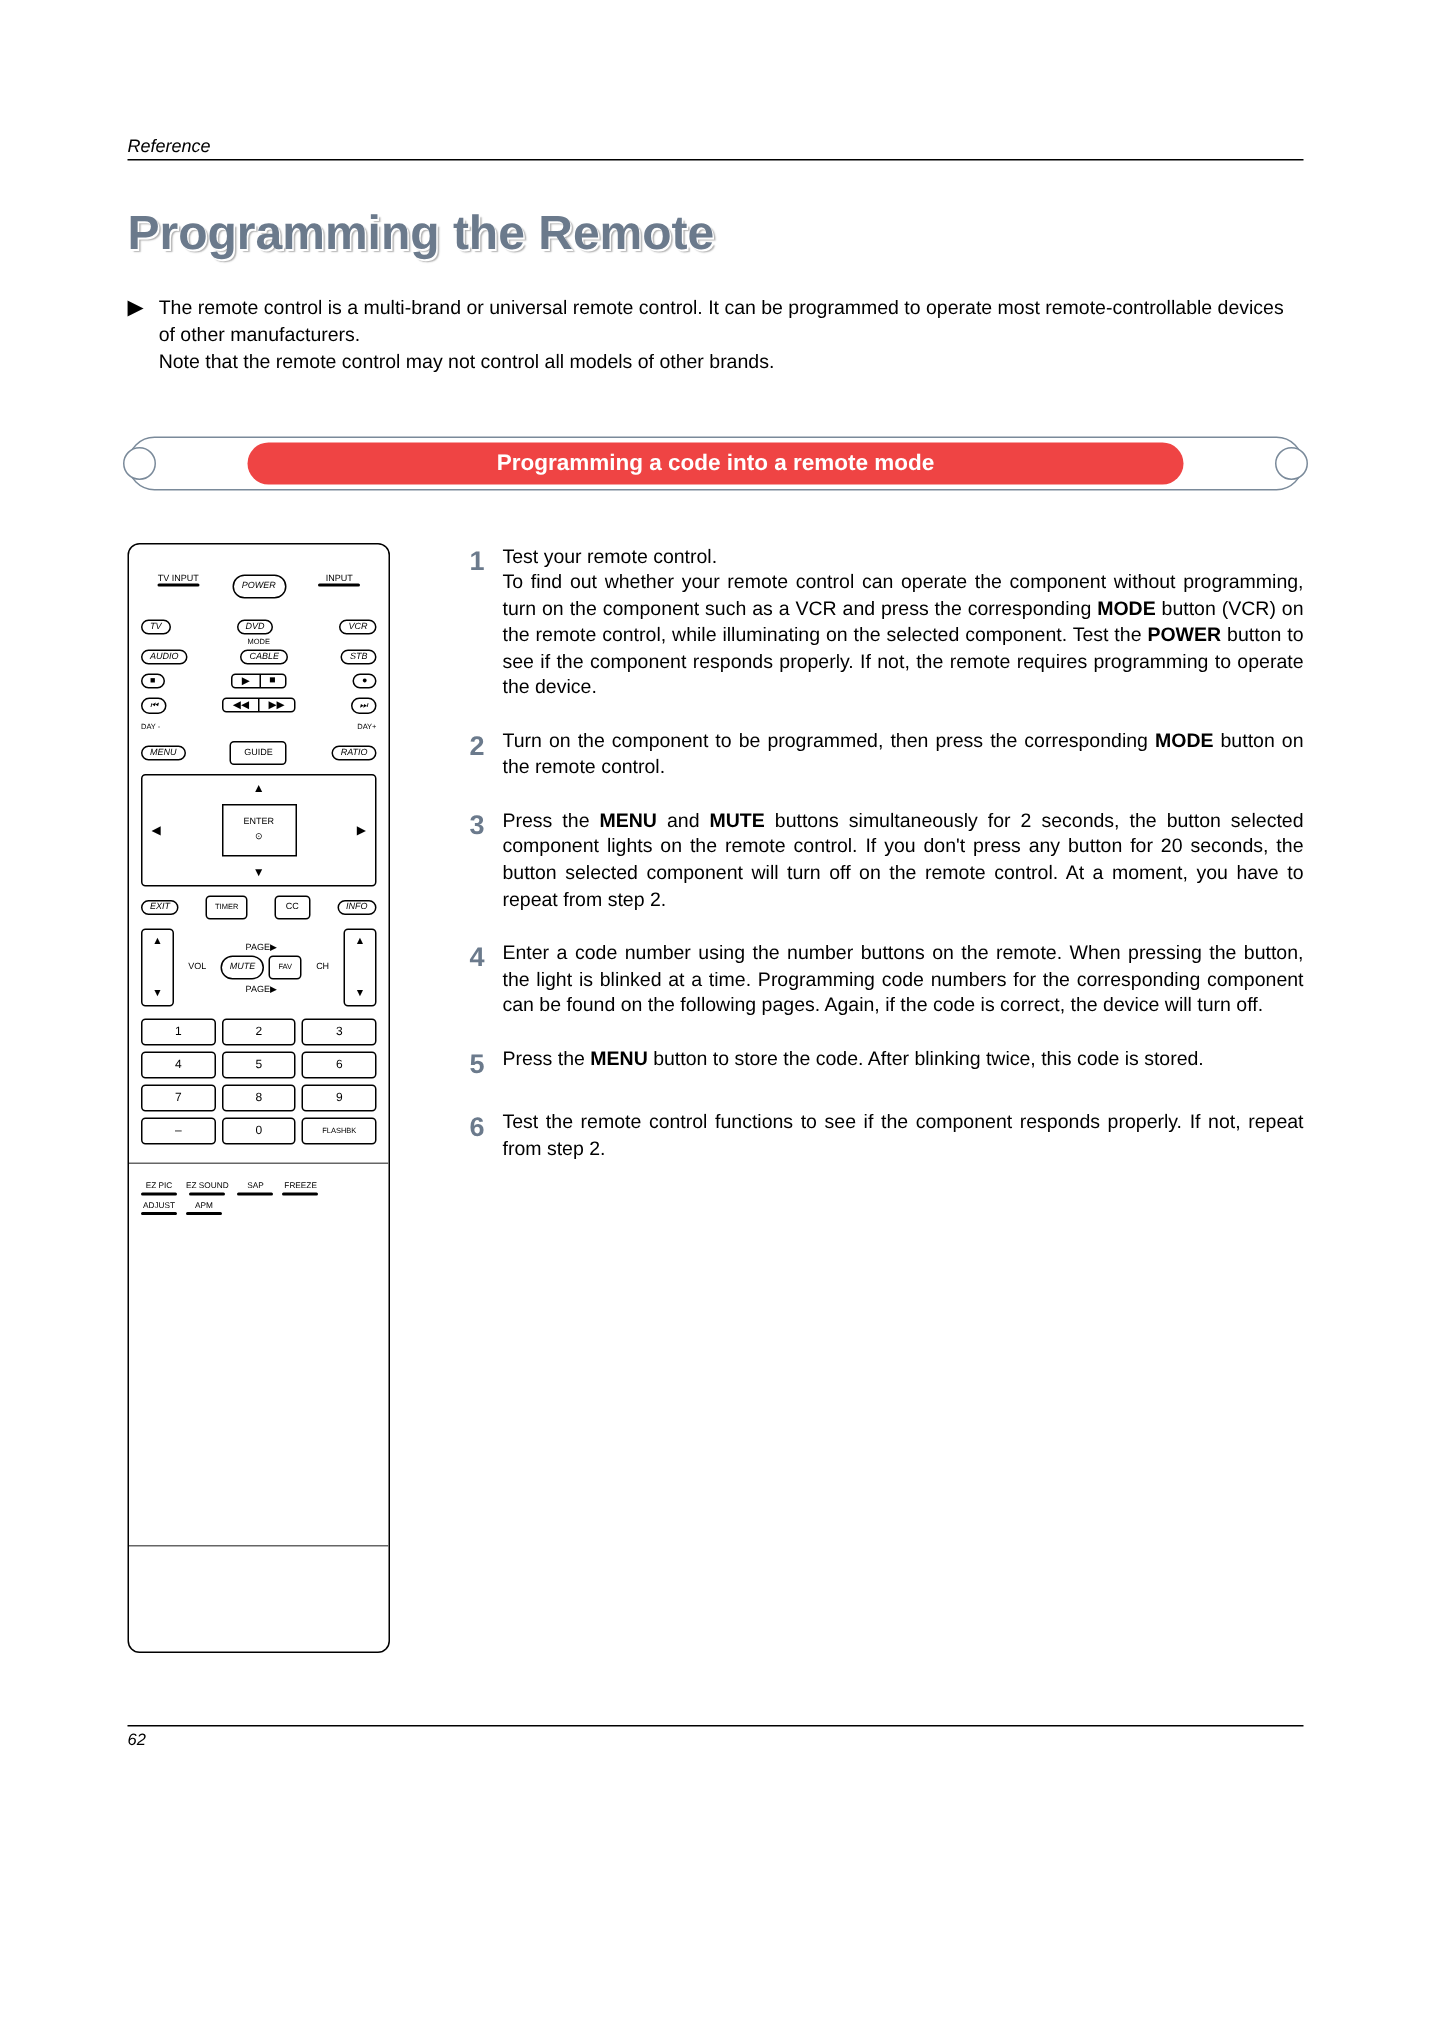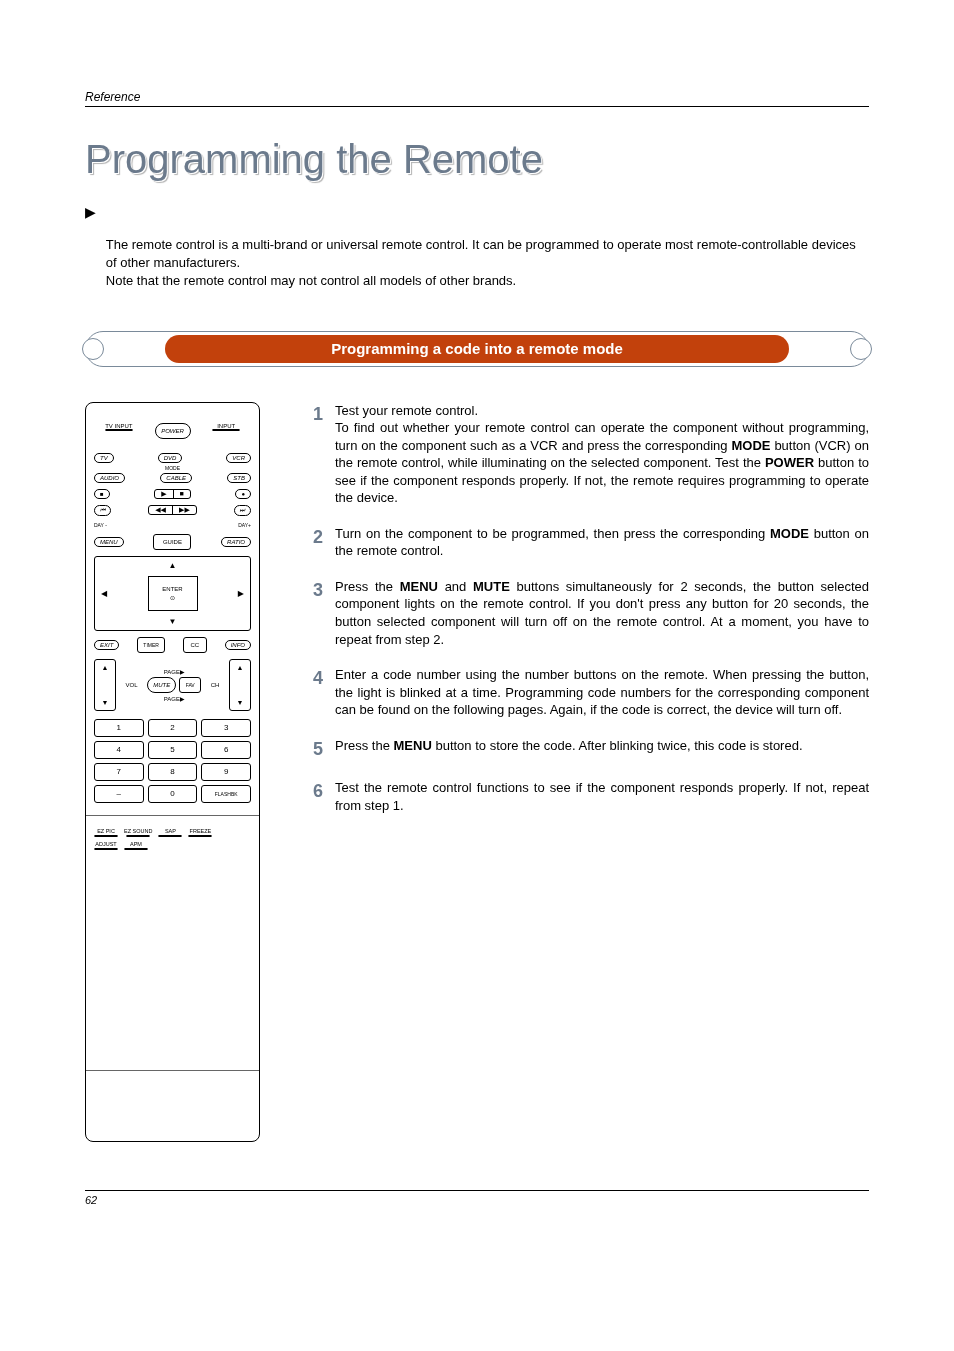--- a/index.html
+++ b/index.html
@@ -12,22 +12,22 @@
       color: #000;
     }
     .section-header {
       font-style: italic;
       font-size: 12px;
       border-bottom: 1px solid #000;
       padding-bottom: 2px;
       margin-bottom: 30px;
     }
     .page-title {
-      font-size: 40px;
-      font-weight: normal;
+      font-size: 32px;
+      font-weight: bold;
       color: #6b7a8c;
       text-shadow: 1px 1px 0 #fff, 2px 2px 1px rgba(0,0,0,0.3);
       margin-bottom: 22px;
     }
     .intro {
       font-size: 13px;
       line-height: 1.4;
       margin-bottom: 40px;
       display: flex;
       align-items: flex-start;
@@ -55,21 +55,21 @@
       top: 50%;
       transform: translateY(-50%);
       background: #fff;
     }
     .pill-outer::before { left: -4px; }
     .pill-outer::after { right: -4px; }
     .pill-inner {
       position: absolute;
       left: 80px; right: 80px;
       top: 4px; bottom: 4px;
-      background: #c2410c;
+      background: #ef4444;
       border-radius: 16px;
       color: #fff;
       font-weight: bold;
       font-size: 15px;
       display: flex;
       align-items: center;
       justify-content: center;
     }
     .content-row {
       display: flex;
@@ -195,21 +195,21 @@
   </style>
 </head>
 <body>
 
 <div class="section-header">Reference</div>
 
 <h1 class="page-title">Programming the Remote</h1>
 
 <div class="intro">
   <span class="tri">▶</span>
-  <span style="white-space:pre-line;margin-top:32px;">The remote control is a multi-brand or universal remote control. It can be programmed to operate most remote-controllable devices of other manufacturers.
+  <span style="white-space:pre-line;">The remote control is a multi-brand or universal remote control. It can be programmed to operate most remote-controllable devices of other manufacturers.
 Note that the remote control may not control all models of other brands.</span>
 </div>
 
 <div class="pill-banner">
   <div class="pill-outer"></div>
   <div class="pill-inner">Programming a code into a remote mode</div>
 </div>
 
 <div class="content-row">
   <div class="remote-wrap">
@@ -372,18 +372,18 @@
       <div class="step">
         <div class="num">4</div>
         <div class="body">Enter a code number using the number buttons on the remote. When pressing the button, the light is blinked at a time. Programming code numbers for the corresponding component can be found on the following pages. Again, if the code is correct, the device will turn off.</div>
       </div>
       <div class="step">
         <div class="num">5</div>
         <div class="body">Press the <b>MENU</b> button to store the code. After blinking twice, this code is stored.</div>
       </div>
       <div class="step">
         <div class="num">6</div>
-        <div class="body">Test the remote control functions to see if the component responds properly. If not, repeat from step 1.</div>
+        <div class="body">Test the remote control functions to see if the component responds properly. If not, repeat from step 2.</div>
       </div>
     </div>
 </div>
 
 <div class="footer">62</div>
 
 </body></html>

